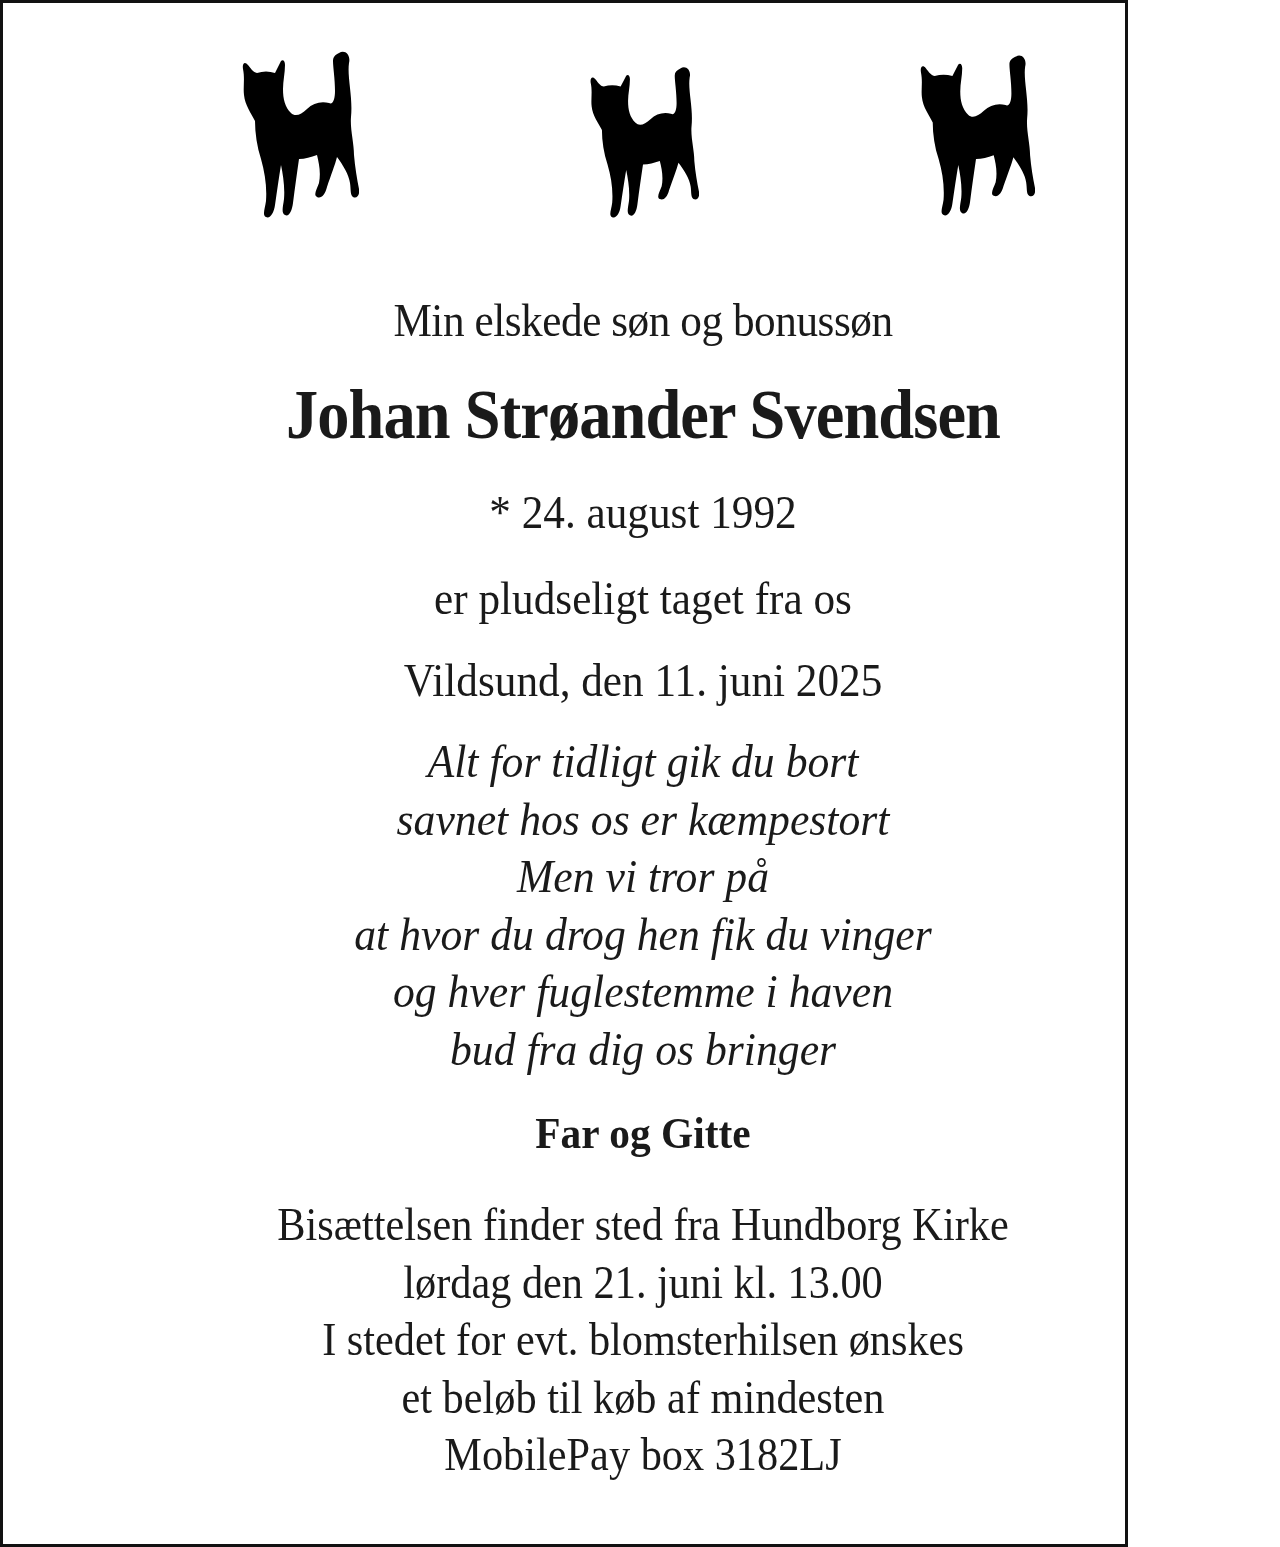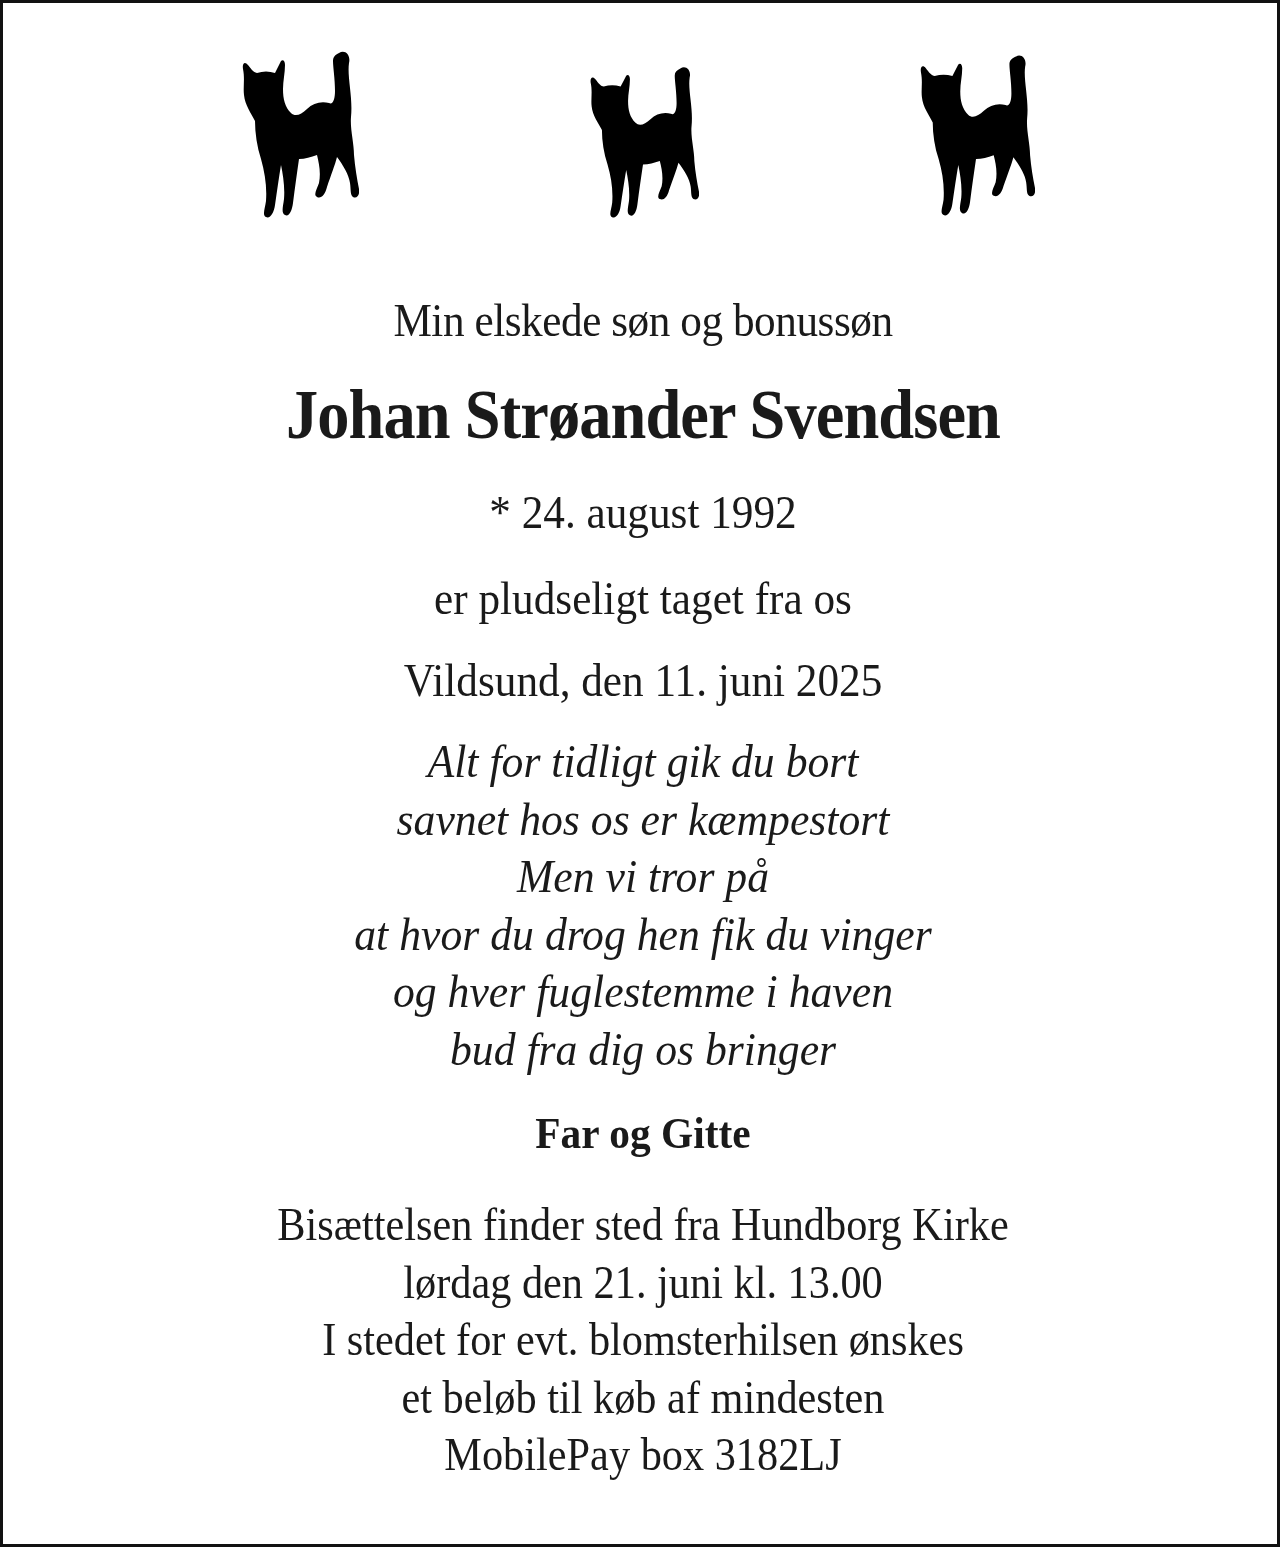--- a/index.html
+++ b/index.html
@@ -10,21 +10,21 @@
   body {
     width: 1280px;
     height: 1547px;
     position: relative;
     overflow: hidden;
   }
   .frame {
     position: absolute;
     left: 0;
     top: 0;
-    width: 1280px;
+    width: 1128px;
     height: 1547px;
     box-sizing: border-box;
     border-top: 3px solid #111;
     border-left: 3px solid #111;
     border-right: 3px solid #111;
     border-bottom: 3px solid #111;
     background: #fff;
   }
   .cat {
     position: absolute;

